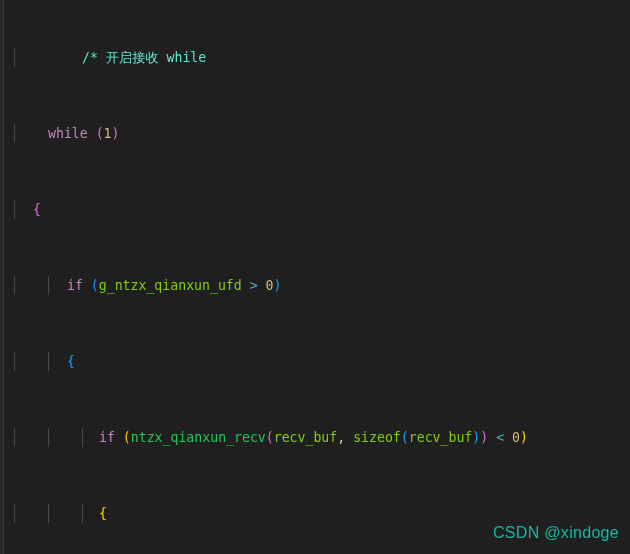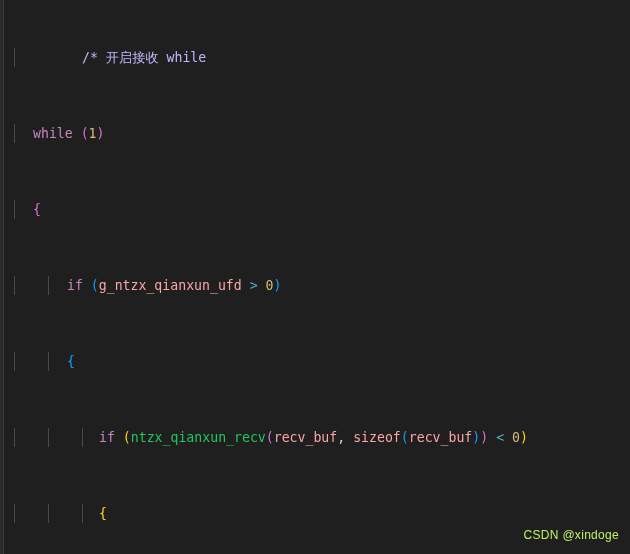--- a/index.html
+++ b/index.html
@@ -43,51 +43,51 @@
     position: absolute;
     top: 0;
     width: 1px;
     height: 19px;
     background: #4a4a4a;
   }
   .txt { position: relative; display: inline-block; }
 
   
   .kw   { color: #c586c0; }   
-  .var  { color: #fca5a5; }   
+  .var  { color: #84cc16; }   
   .fn   { color: #22c55e; }   
   .numY { color: #d7ba7d; }   
-  .cmt  { color: #c4b5fd; }
+  .cmt  { color: #5eead4; }
   .opc  { color: #56b6c2; }
   .p1   { color: #ffd700; }
   .p2   { color: #da70d6; }
   .p3   { color: #179fff; }
   .plain{ color: #d4d4d4; }
   #watermark {
     position: absolute;
     right: 11px;
     bottom: 12px;
-    color: #bef264;
+    color: #14b8a6;
     font-family: "Liberation Sans", sans-serif;
-    font-size: 12px;
+    font-size: 16px;
     letter-spacing: 0.3px;
   }
 </style>
 </head>
 <body>
 
 <div id="screen">
 
   <div id="edge-strip"></div>
 
   <div id="code">
 
     <span class="ln"><span class="ind" style="left:14px"></span><span class="txt" style="margin-left:82px"><span class="cmt">/* 开启接收 while</span></span></span>
 
-    <span class="ln"><span class="ind" style="left:14px"></span><span class="txt" style="margin-left:33px"><span class="kw">while</span><span class="plain"> </span><span class="p2">(</span><span class="numY">1</span><span class="p2">)</span></span></span>
+    <span class="ln"><span class="ind" style="left:14px"></span><span class="txt" style="margin-left:48px"><span class="kw">while</span><span class="plain"> </span><span class="p2">(</span><span class="numY">1</span><span class="p2">)</span></span></span>
 
     <span class="ln"><span class="ind" style="left:14px"></span><span class="txt" style="margin-left:33px"><span class="p2">{</span></span></span>
 
     <span class="ln"><span class="ind" style="left:14px"></span><span class="ind" style="left:48px"></span><span class="txt" style="margin-left:67px"><span class="kw">if</span><span class="plain"> </span><span class="p3">(</span><span class="var">g_ntzx_qianxun_ufd</span><span class="opc"> &gt; </span><span class="numY">0</span><span class="p3">)</span></span></span>
 
     <span class="ln"><span class="ind" style="left:14px"></span><span class="ind" style="left:48px"></span><span class="txt" style="margin-left:67px"><span class="p3">{</span></span></span>
 
     <span class="ln"><span class="ind" style="left:14px"></span><span class="ind" style="left:48px"></span><span class="ind" style="left:82px"></span><span class="txt" style="margin-left:99px"><span class="kw">if</span><span class="plain"> </span><span class="p1">(</span><span class="fn">ntzx_qianxun_recv</span><span class="p2">(</span><span class="var">recv_buf</span><span class="plain">, </span><span class="var">sizeof</span><span class="p3">(</span><span class="var">recv_buf</span><span class="p3">)</span><span class="p2">)</span><span class="opc"> &lt; </span><span class="numY">0</span><span class="p1">)</span></span></span>
 
     <span class="ln"><span class="ind" style="left:14px"></span><span class="ind" style="left:48px"></span><span class="ind" style="left:82px"></span><span class="txt" style="margin-left:99px"><span class="p1">{</span></span></span>

